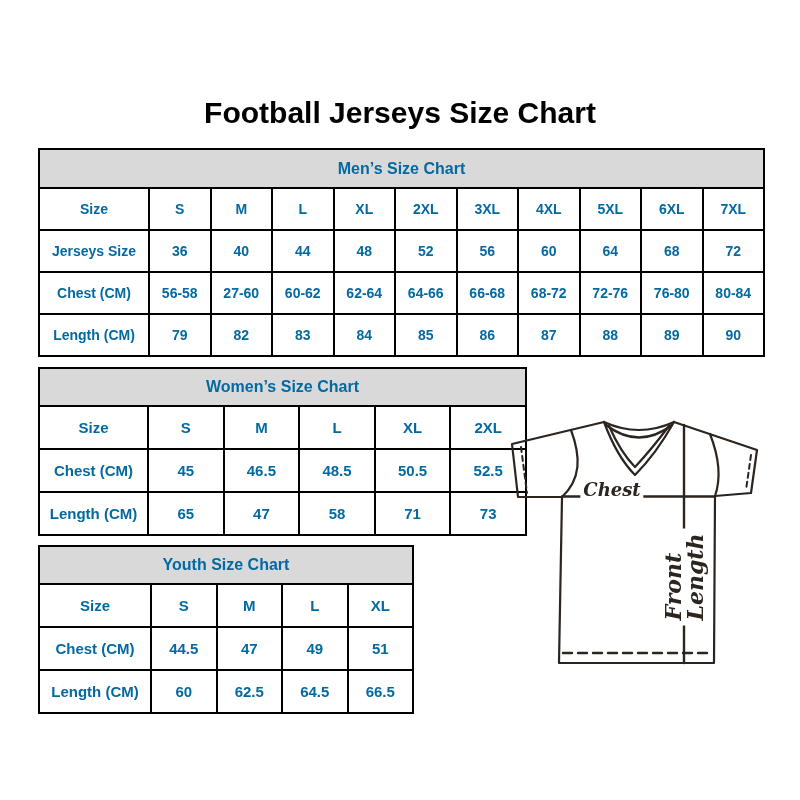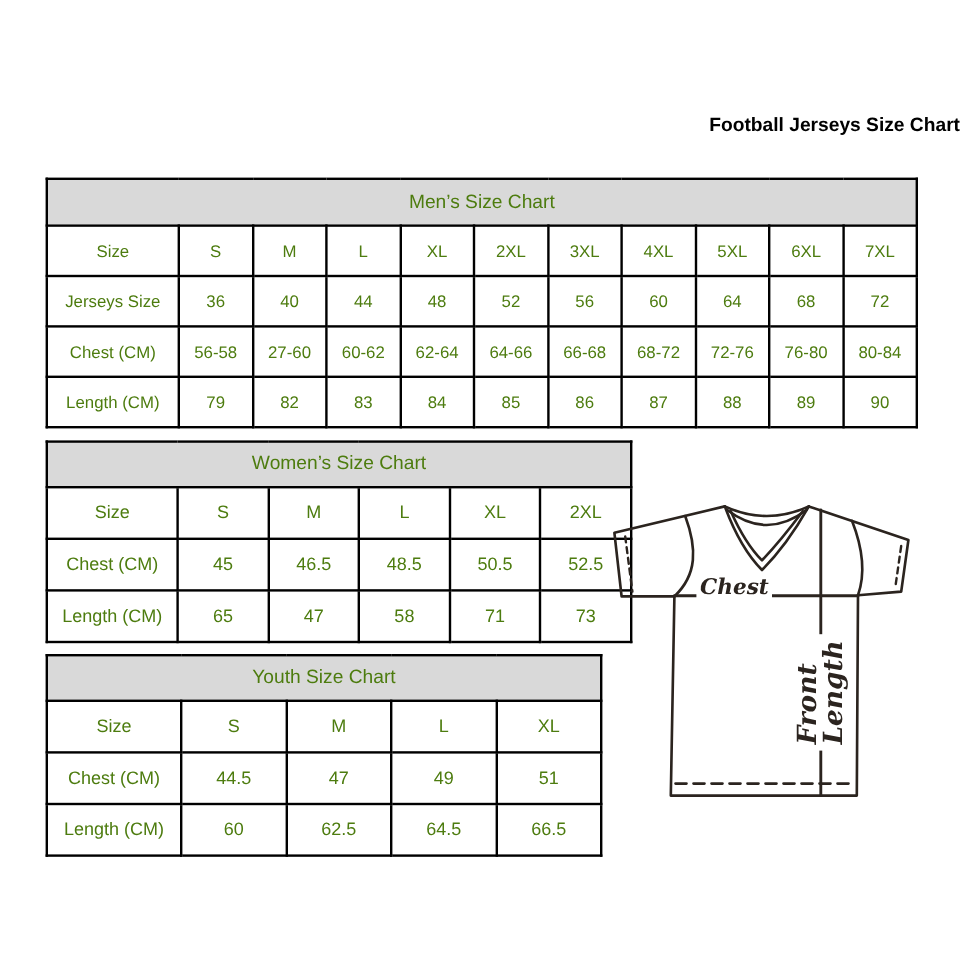--- a/index.html
+++ b/index.html
@@ -1,31 +1,31 @@
 <!DOCTYPE html>
 <html><head>
 <meta charset="utf-8">
 <style>
   html,body{margin:0;padding:0;background:#fff;}
   .canvas{position:relative;width:800px;height:800px;background:#ffffff;overflow:hidden;
           font-family:"Liberation Sans",sans-serif;color:#000;}
-  .page-title{position:absolute;top:96px;left:0;width:800px;text-align:right;
-              font-size:16px;font-weight:bold;letter-spacing:0px;}
+  .page-title{position:absolute;top:96px;left:0;width:800px;text-align:center;
+              font-size:30px;font-weight:bold;letter-spacing:0px;}
   table.tbl{position:absolute;border-collapse:collapse;table-layout:fixed;
-            font-family:"Liberation Sans",sans-serif;font-weight:normal;color:#4d7c0f;}
+            font-family:"Liberation Sans",sans-serif;font-weight:bold;color:#0369a1;}
   table.tbl td{border:2px solid #000;text-align:center;vertical-align:middle;padding:0;
                overflow:hidden;white-space:nowrap;}
   table.tbl td.ttl{background:#d9d9d9;font-size:16px;height:37px;}
   #t-mens{left:38px;top:148px;width:727px;font-size:14px;}
   #t-mens td{height:40px;}
   #t-mens td.ttl{height:37px;}
   #t-womens{left:38px;top:367px;width:489px;font-size:15px;}
   #t-womens td{height:41px;}
   #t-womens td.ttl{height:36px;}
-  #t-youth{left:38px;top:545px;width:464px;font-size:15px;}
+  #t-youth{left:38px;top:545px;width:376px;font-size:15px;}
   #t-youth td{height:41px;}
   #t-youth td.ttl{height:36px;}
   .jersey{position:absolute;left:505px;top:405px;width:265px;height:270px;}
   .jersey svg{position:absolute;left:0;top:0;}
   .measure-label{position:absolute;background:#ffffff;color:#2b241f;line-height:1;
                  font-family:"DejaVu Serif","Liberation Serif",serif;
                  font-style:italic;font-weight:bold;z-index:2;}
   .chest-label{left:107px;top:85px;transform:translate(-50%,-50%);font-size:18px;padding:0 3px;}
   .fl-label{left:179px;top:172px;transform:translate(-50%,-50%) rotate(-90deg);
             font-size:22px;padding:0 5px;}

